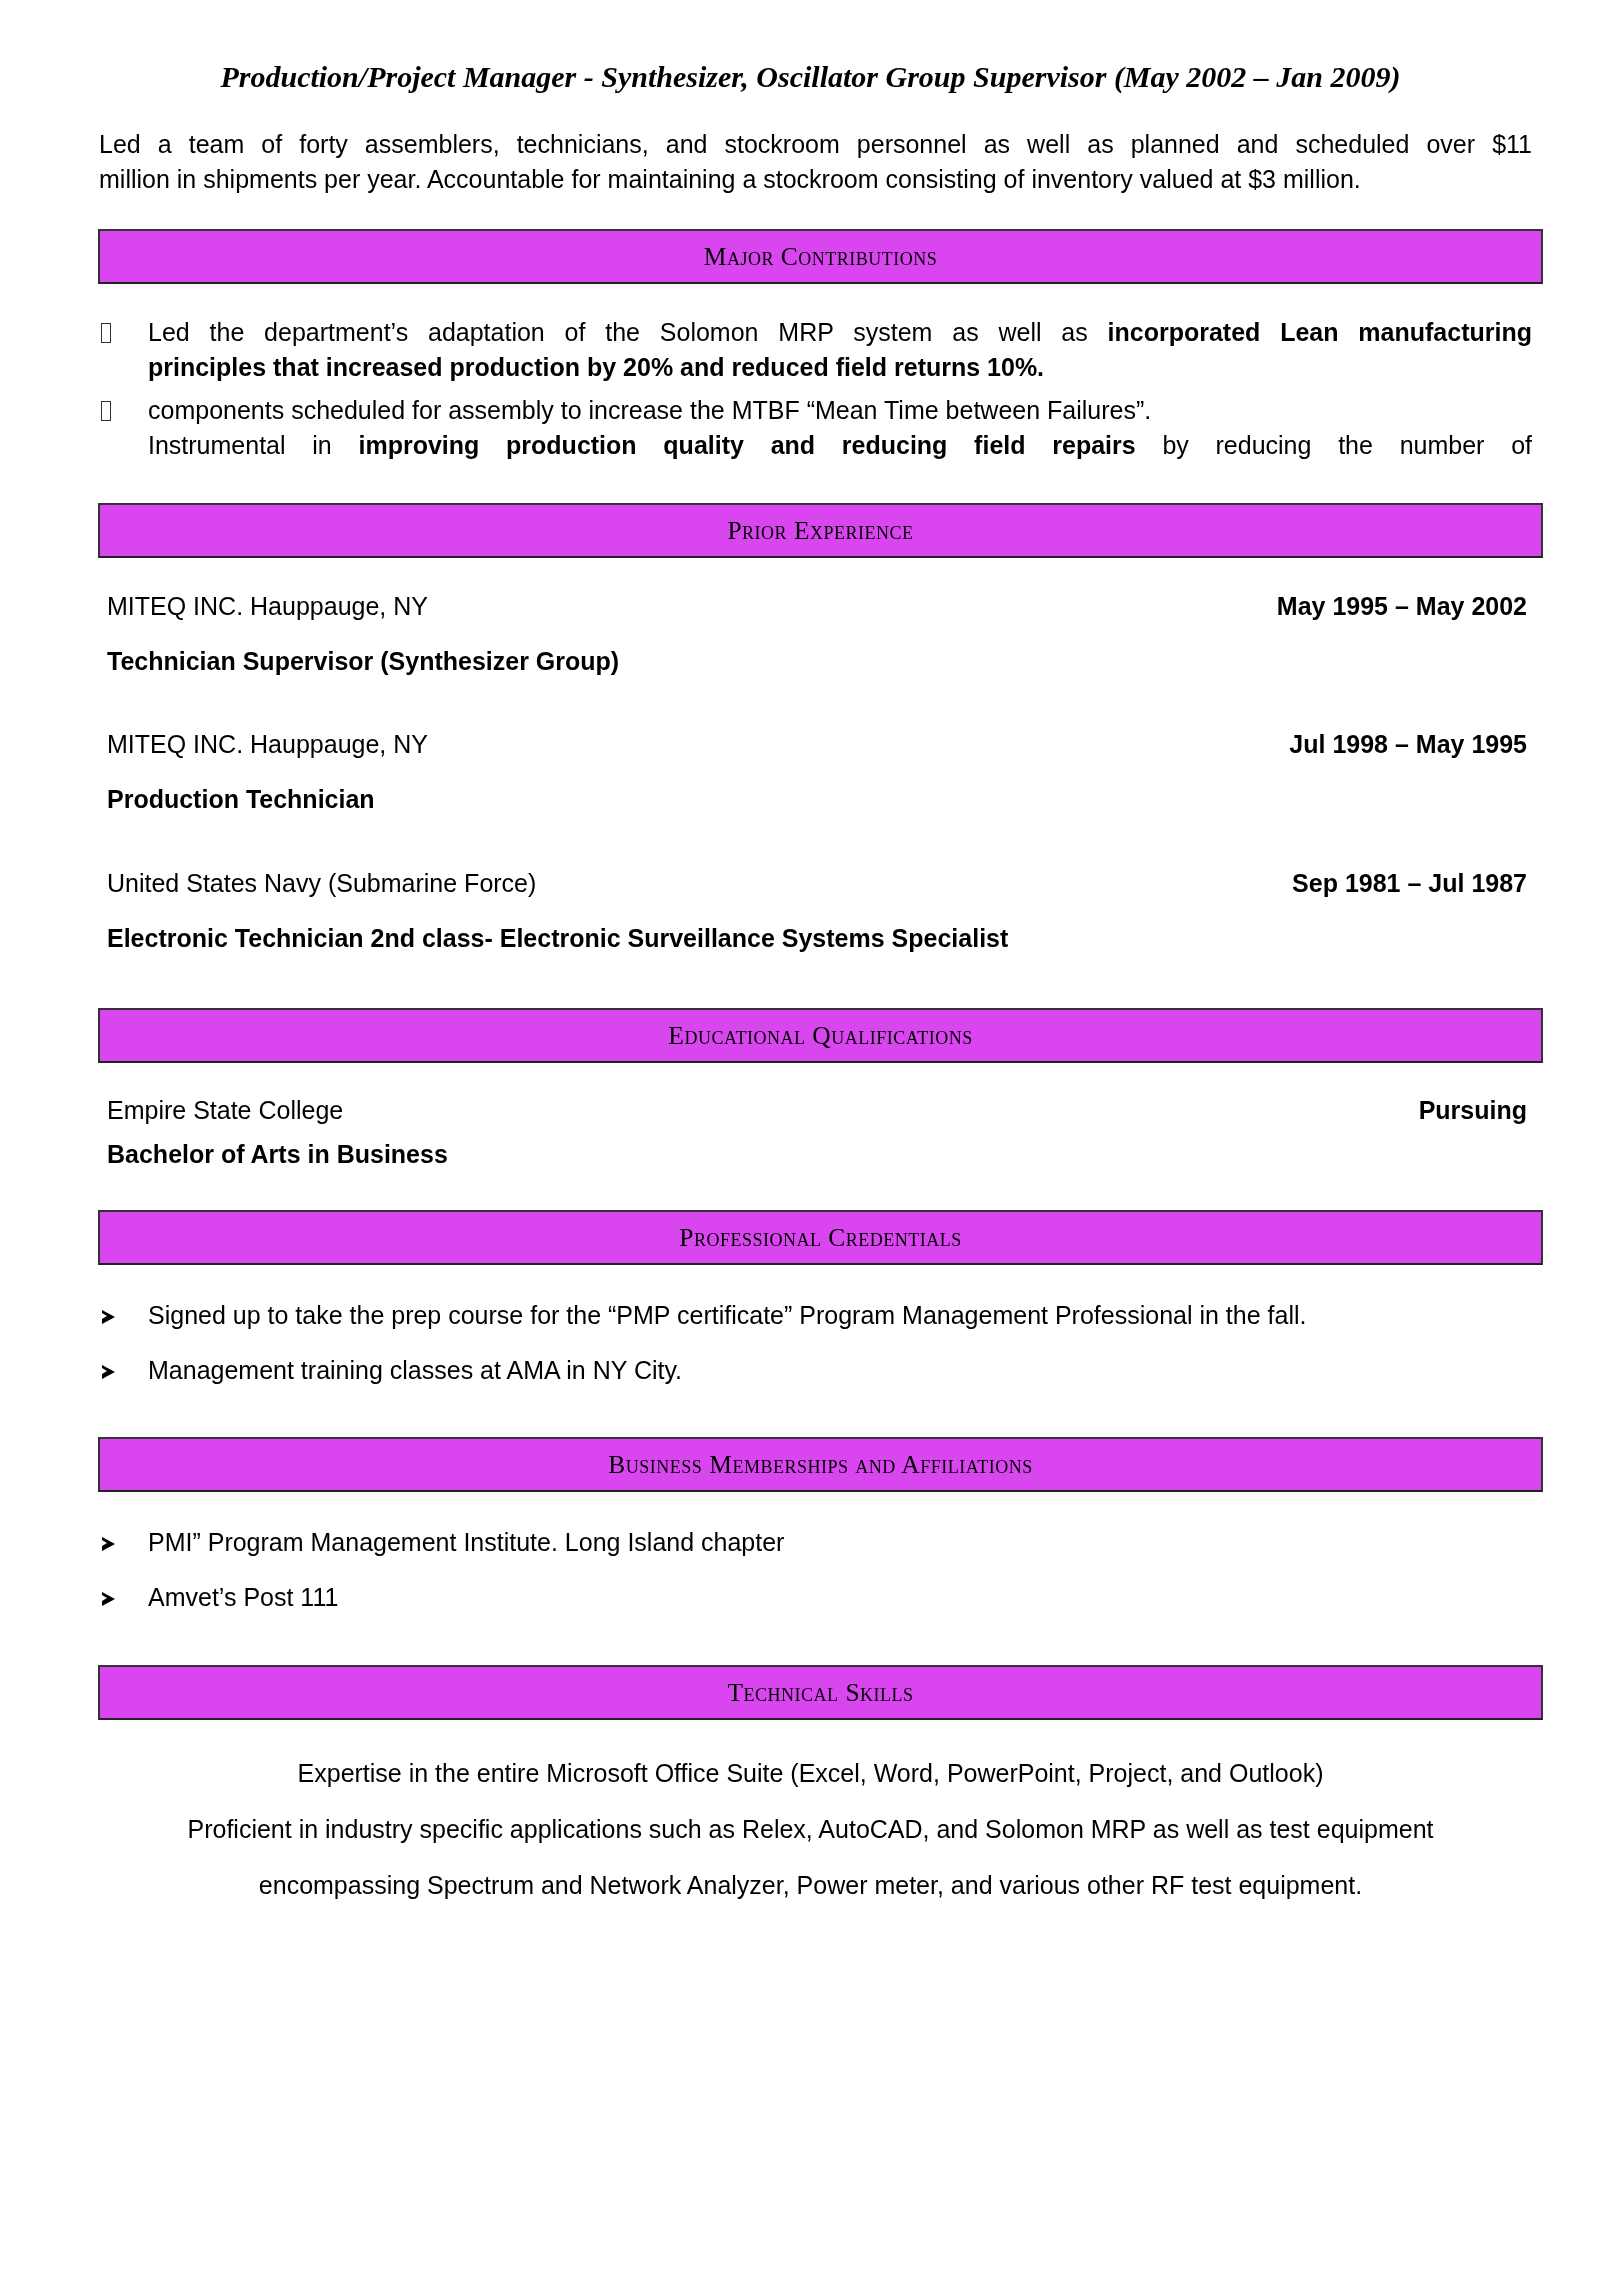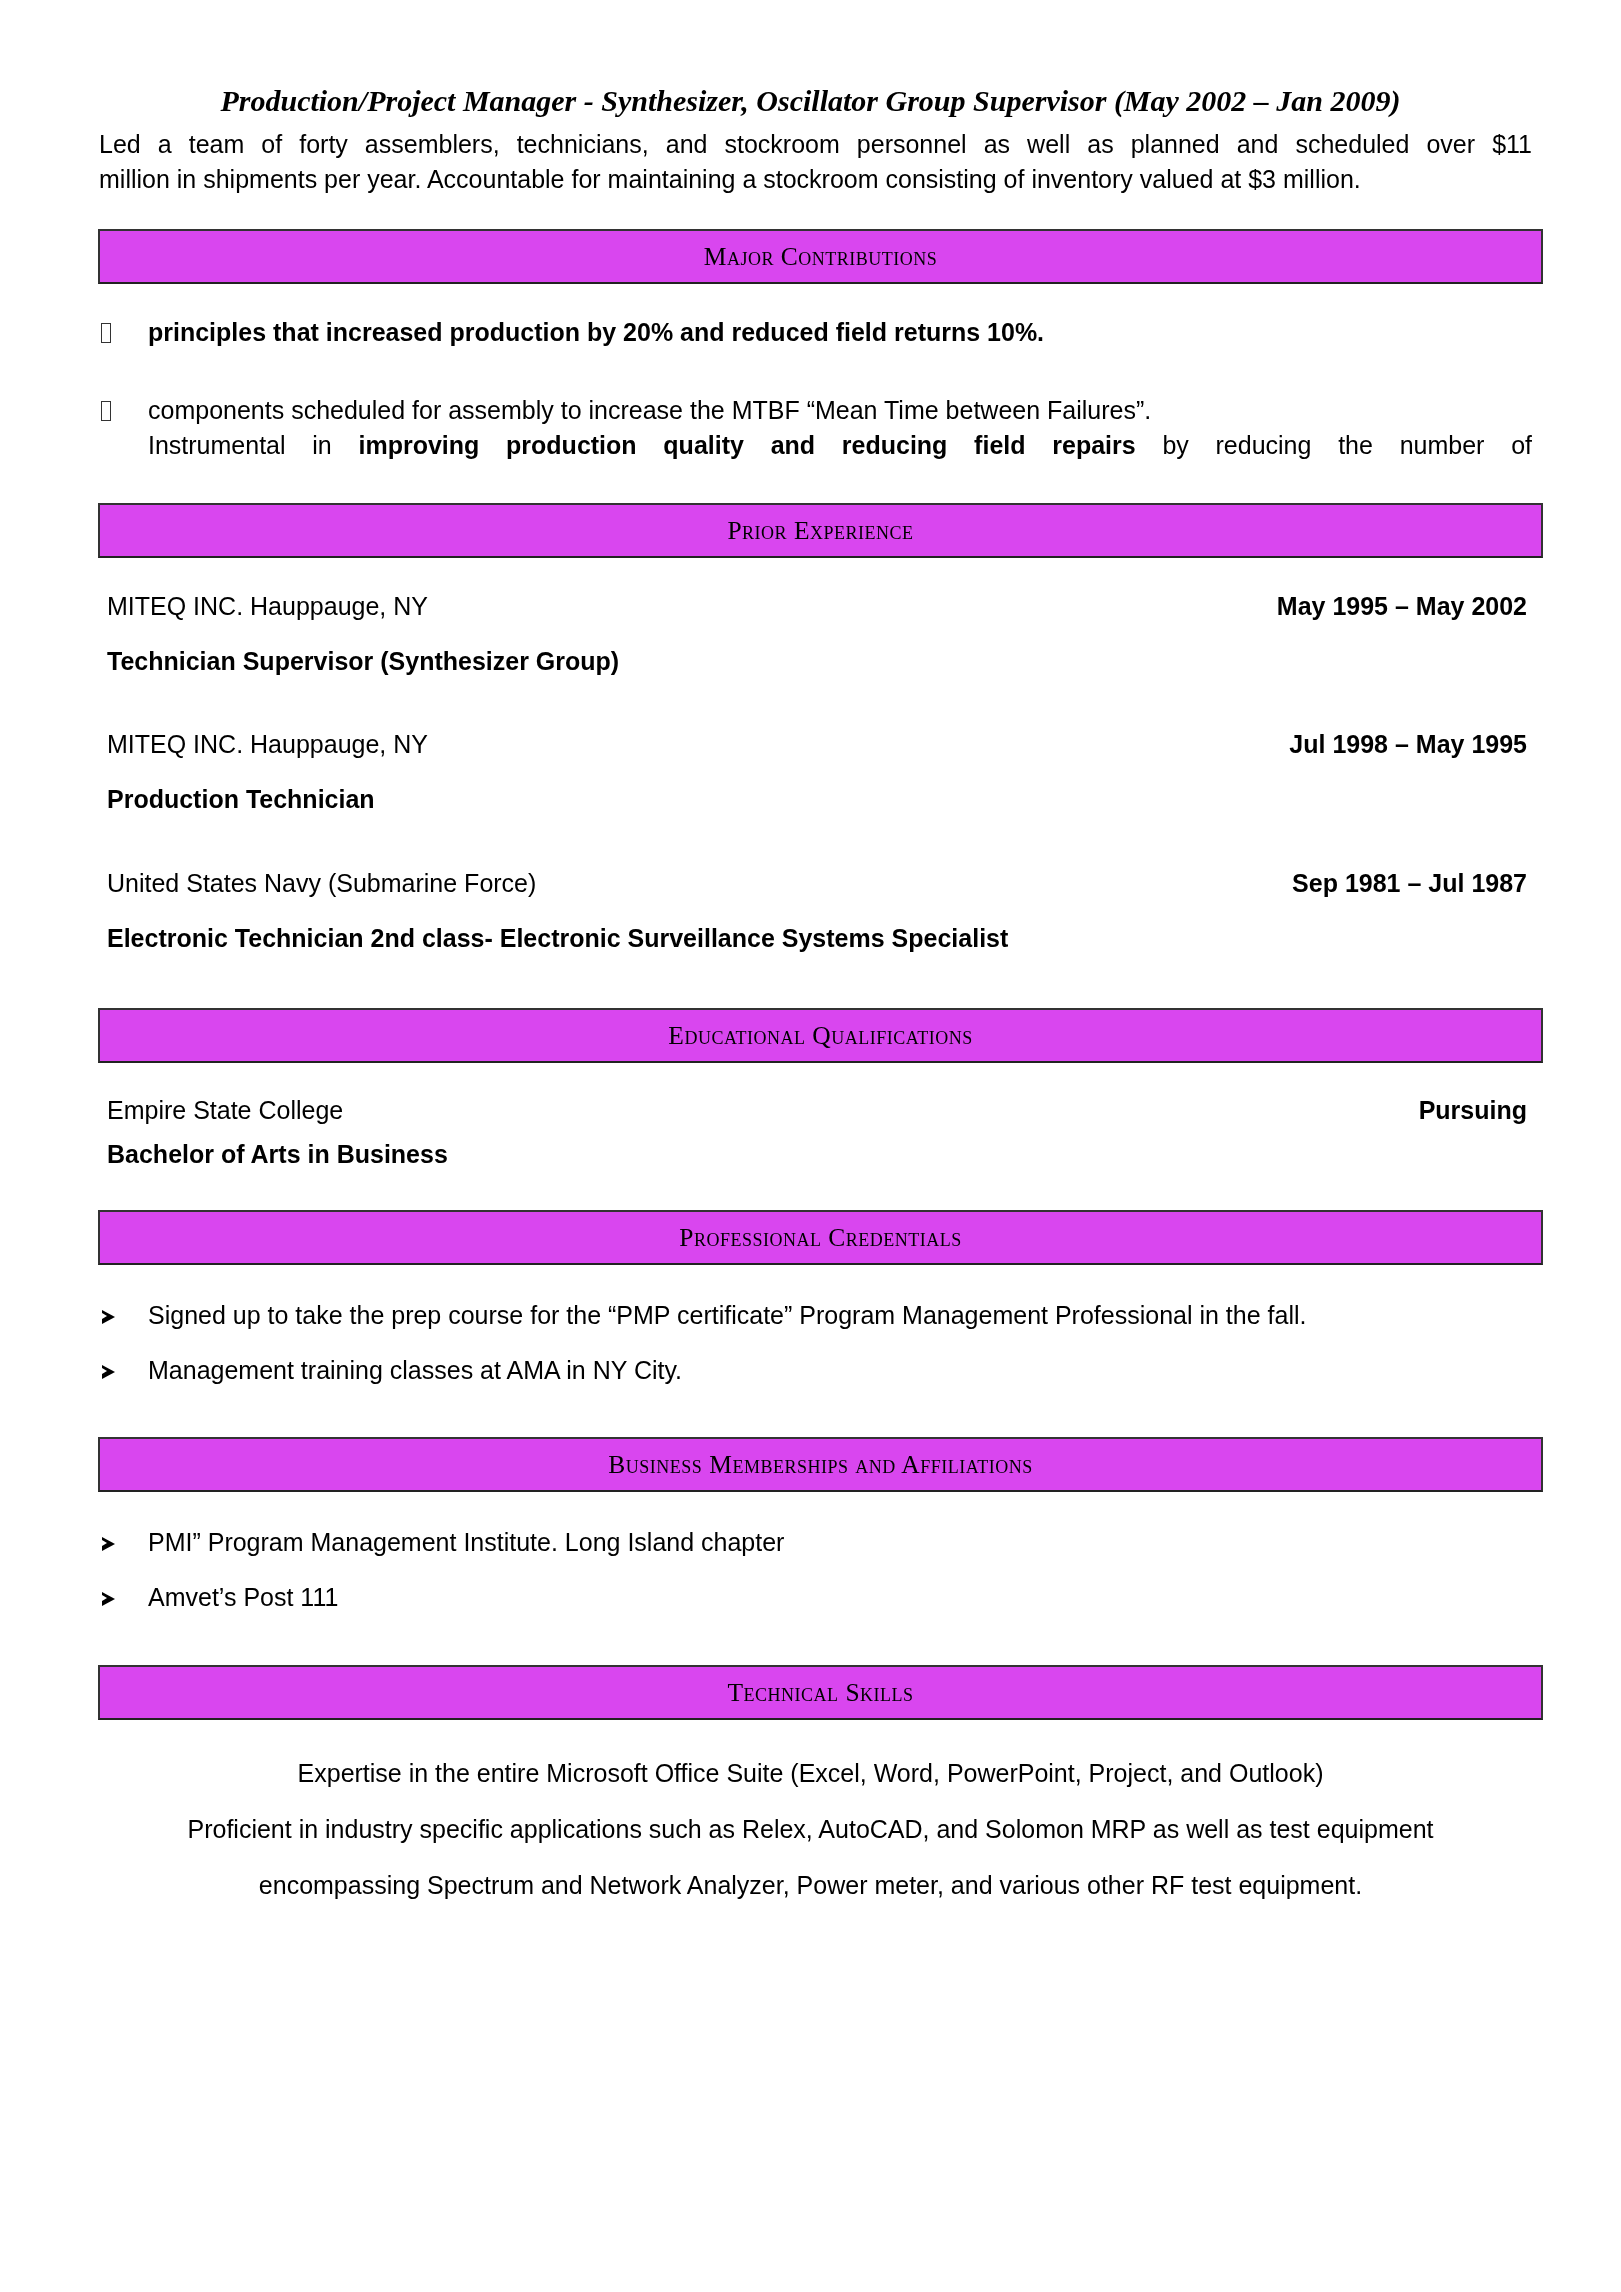--- a/index.html
+++ b/index.html
@@ -1,21 +1,21 @@
 <!DOCTYPE html>
 <html><head>
 <meta charset="utf-8">
 <style>
   html, body { margin:0; padding:0; background:#ffffff; }
   body { width:1621px; height:2293px; position:relative; overflow:hidden; color:#000;
          font-family:"Liberation Sans", sans-serif; }
   .abs { position:absolute; }
   .title { left:0; width:1621px; top:57px; text-align:center;
            font-family:"Liberation Serif", serif; font-style:italic; font-weight:bold;
-           font-size:30px; line-height:39px;margin-top:24px; }
+           font-size:30px; line-height:39px; }
   .para { left:99px; width:1433px; font-size:25px; line-height:35px; text-align:justify; }
   .para .line { display:block; text-align:justify; text-align-last:justify; }
   .para .line.last { text-align-last:left; }
   .hbox { left:98px; width:1441px; height:51px; background:#d946ef;
           border-top:2px solid #333; border-left:2.9px solid #333; border-right:2.9px solid #333; border-bottom:2.9px solid #222;
           box-sizing:content-box; text-align:center; }
   .hbox span { font-family:"Liberation Serif", serif; font-variant:small-caps; font-size:25.5px;
                line-height:51px; letter-spacing:0.5px; }
   .bullet-row { left:99px; width:1433px; font-size:25px; line-height:35px; }
   .bullet-row .mark { position:absolute; left:0; top:0; width:29px; }
@@ -42,20 +42,21 @@
   <span class="line last">million in shipments per year. Accountable for maintaining a stockroom consisting of inventory valued at $3 million.</span>
 </div>
 
 <div class="abs hbox" style="top:229px;">
   <span>Major Contributions</span>
 </div>
 
 <div class="abs bullet-row" style="top:315px; height:71px;">
   <div class="mark"><span class="tofu"></span></div>
   <div class="text justify">
+    <span class="jl"><span>Led the department’s adaptation of the Solomon MRP system as well as </span><span class="bold">incorporated Lean manufacturing</span></span>
     <span class="jl last bold">principles that increased production by 20% and reduced field returns 10%.</span>
   </div>
 </div>
 
 <div class="abs bullet-row" style="top:393px; height:71px;">
   <div class="mark"><span class="tofu"></span></div>
   <div class="text justify">
     <span class="jl last">components scheduled for assembly to increase the MTBF “Mean Time between Failures”.</span>
     <span class="jl"><span>Instrumental in </span><span class="bold">improving production quality and reducing field repairs</span><span> by reducing the number of</span></span>
   </div>

